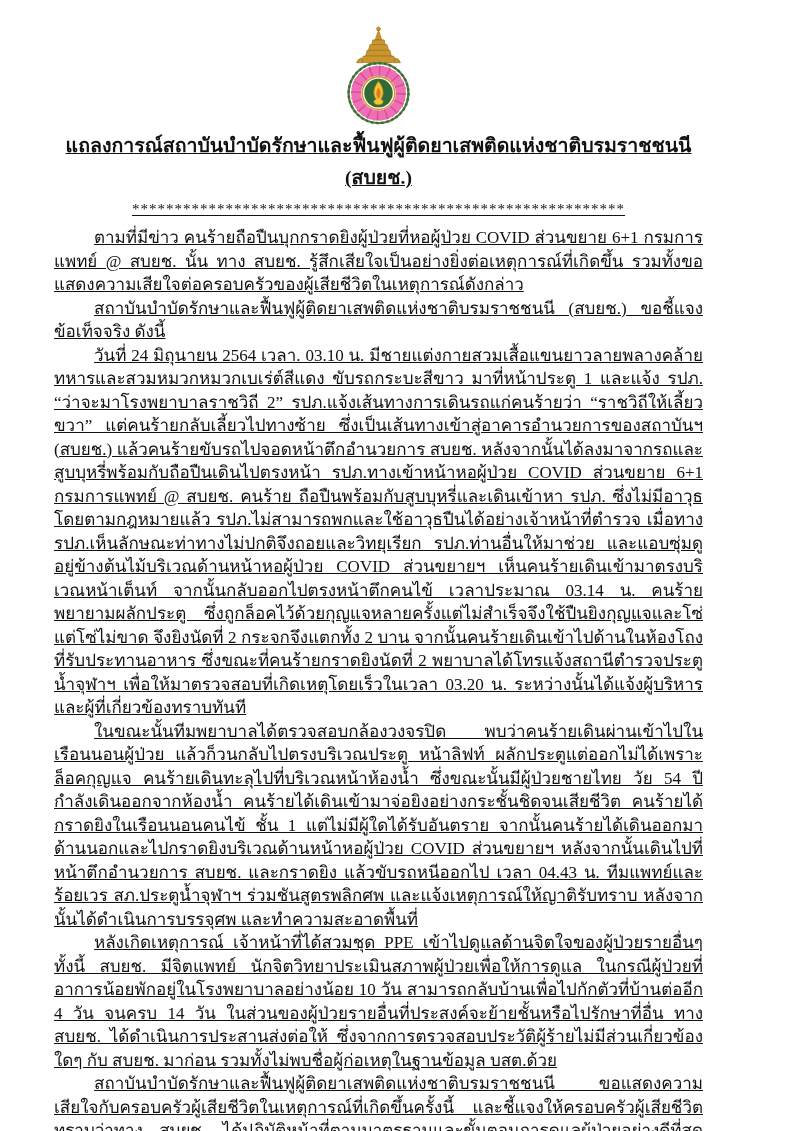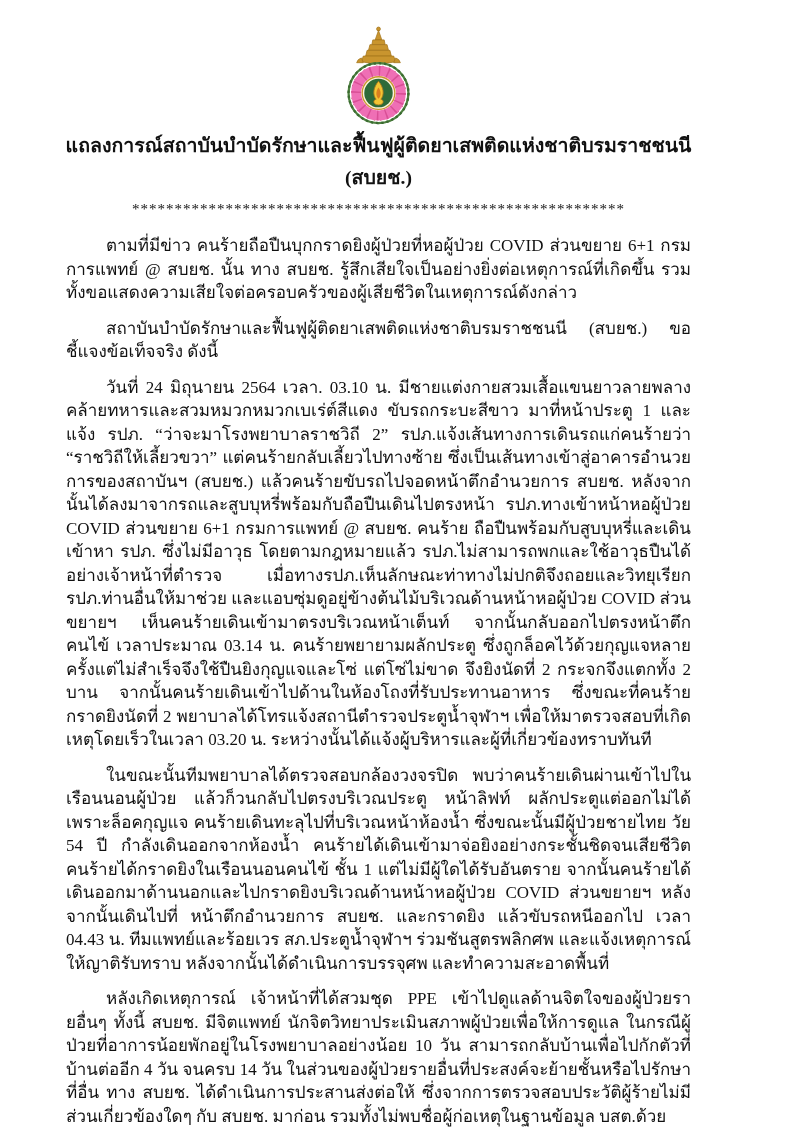--- a/index.html
+++ b/index.html
@@ -12,20 +12,21 @@
     height: 1131px;
     overflow: hidden;
     font-family: "Liberation Serif", "DejaVu Serif", serif;
     color: #111111;
   }
   .page {
     box-sizing: border-box;
     width: 761px;
     height: 1131px;
     padding: 26px 58px 18px 54px;
+    text-decoration: underline;
   }
   .logo-wrap {
     text-align: center;
     height: 100px;
     margin-bottom: 4px;
   }
   .logo-wrap svg { display: inline-block; }
   .title {
     text-align: center;
     font-weight: bold;
@@ -35,21 +36,21 @@
   }
   .separator {
     text-align: center;
     font-size: 15px;
     letter-spacing: 1px;
     line-height: 26px;
     margin: 2px 0 4px 0;
     white-space: nowrap;
   }
   .body-text p {
-    margin: 12px;
+    margin: 0;
     text-align: justify;
     text-indent: 40px;
     font-size: 17px;
     line-height: 23.5px;
   }
 </style>
 </head>
 <body>
 
 <div class="page">

